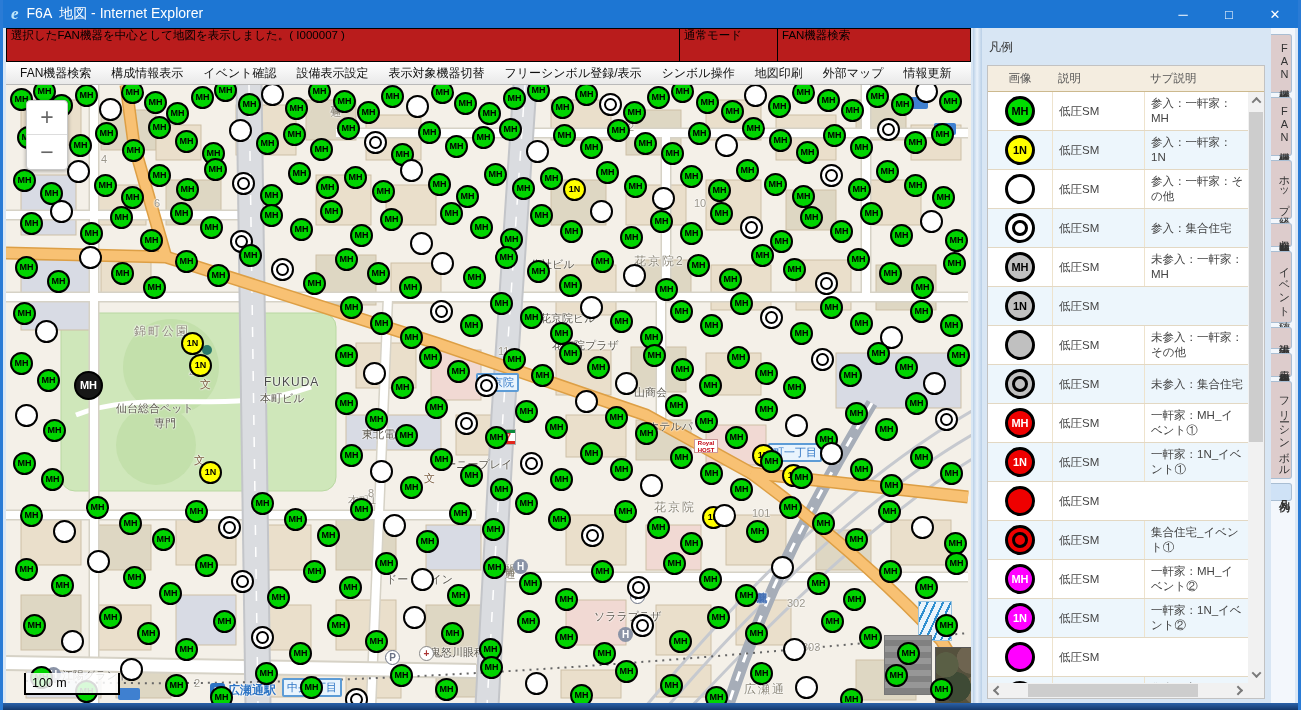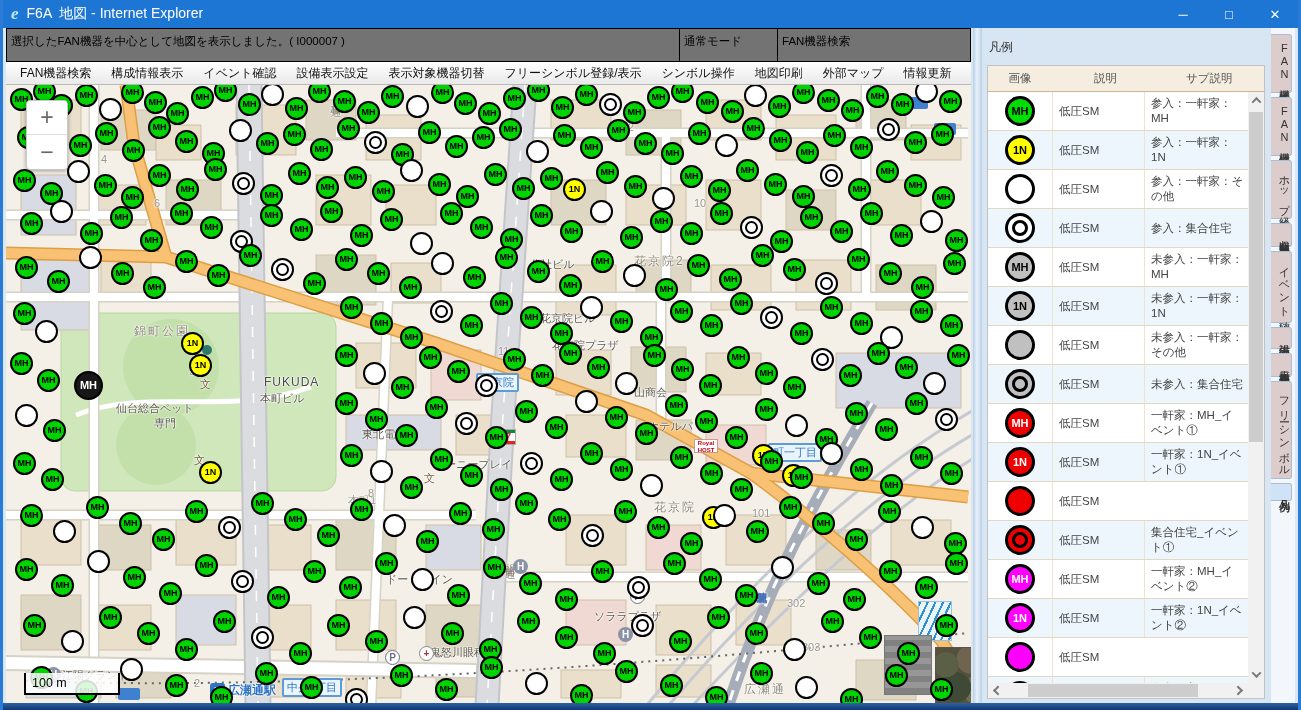--- a/index.html
+++ b/index.html
@@ -10,22 +10,22 @@
   .titlebar { height:28px; background:#1d76d3; display:flex; align-items:center; color:#fff; padding-left:8px; }
   .ie-logo { font:italic bold 17px "Liberation Serif",serif; color:#bfe7fa; margin-right:8px; }
   .title-text { font-size:14px; white-space:pre; }
   .win-controls { margin-left:auto; display:flex; height:100%; }
   .win-btn { width:46px; display:flex; align-items:center; justify-content:center; color:#fff; font-size:13px; }
   
   .content { position:absolute; top:28px; left:3px; right:3px; bottom:7px; display:flex; }
   .left-col { width:965px; display:flex; flex-direction:column; background:#fff; }
   
   .header-strip { position:relative; height:34px; background:#fff; }
-  .hbox { position:absolute; top:0; bottom:0; border:1px solid #000; background:#737373;
-          font-size:11.5px; color:#000; padding:6px 4px; line-height:1.15; overflow:hidden; }
+  .hbox { position:absolute; top:0; bottom:0; border:1px solid #000; background:#b91c1c;
+          font-size:11.5px; color:#000; padding:0 4px; line-height:1.15; overflow:hidden; }
   .hbox.msg  { left:0; width:674px; }
   .hbox.mode { left:673px; width:99px; }
   .hbox.func { left:771px; width:194px; }
   
   .menubar { height:23px; background:linear-gradient(#ffffff,#e9e9e9); border-bottom:1px solid #b9b9b9;
              display:flex; align-items:center; padding-left:4px; }
   .menu-item { padding:3px 10px; font-size:12px; color:#101010; white-space:nowrap; cursor:default; }
   
   .map { position:relative; width:965px; height:621px; overflow:hidden; background:#f4f0e8; flex:1; }
   .basemap { position:absolute; left:0; top:0; }
@@ -86,21 +86,21 @@
   
   .panel { position:relative; width:306px; background:#d8e6f4; padding:4px 6px 4px 16px;
            display:flex; flex-direction:column; }
   .splitter { position:absolute; left:2px; top:0; bottom:0; width:9px;
         background:linear-gradient(90deg,#b9cfe6,#eaf2fb 45%,#b9cfe6); }
   .panel-title { font-size:12px; color:#333; padding:7px 2px 9px; }
   .lg-wrap { position:relative; flex:1; background:#fff; border:1px solid #c2c2c2; overflow:hidden; }
   .lg-head { display:flex; height:26px; background:#f4ede0; border-bottom:1px solid #ccb98e;
         align-items:center; font-size:11.5px; color:#555; }
   .lg-head .c0 { width:64px; text-align:center; }
-  .lg-head .c1 { width:92px; padding-left:6px;margin-left:36px; }
+  .lg-head .c1 { width:92px; padding-left:6px; }
   .lg-head .c2 { flex:1; padding-left:6px; }
   .lg-body { position:absolute; top:26px; left:0; right:16px; bottom:15px; overflow:hidden; }
   .lg-row { display:flex; height:39px; border-bottom:1px solid #e3d8c3; align-items:center;
         font-size:11.5px; color:#444; background:#fff; }
   .lg-row.alt { background:#edf6fc; }
   .lg-c0 { width:64px; display:flex; align-items:center; justify-content:center; }
   .lg-c1 { width:92px; padding-left:6px; border-left:1px solid #eee3cd; align-self:stretch; display:flex; align-items:center; }
   .lg-c2 { flex:1; padding:2px 4px 2px 6px; border-left:1px solid #eee3cd; align-self:stretch;
         display:flex; align-items:center; line-height:1.3; }
   .lg-icon { width:30px; height:30px; border:3px solid #000; border-radius:50%;
@@ -842,21 +842,20 @@
                 <div class="lg-icon" style="background: rgb(192, 192, 192); color: rgb(0, 0, 0);">MH</div>
               </div>
               <div class="lg-c1">低圧SM</div>
               <div class="lg-c2">未参入：一軒家：MH</div>
             </div>
             <div class="lg-row alt">
               <div class="lg-c0">
                 <div class="lg-icon" style="background: rgb(192, 192, 192); color: rgb(0, 0, 0);">1N</div>
               </div>
               <div class="lg-c1">低圧SM</div>
-              <div class="lg-c2">未参入：一軒家：1N</div>
             </div>
             <div class="lg-row">
               <div class="lg-c0">
                 <div class="lg-icon" style="background: rgb(192, 192, 192); color: rgb(0, 0, 0);"></div>
               </div>
               <div class="lg-c1">低圧SM</div>
               <div class="lg-c2">未参入：一軒家：その他</div>
             </div>
             <div class="lg-row alt">
               <div class="lg-c0">

